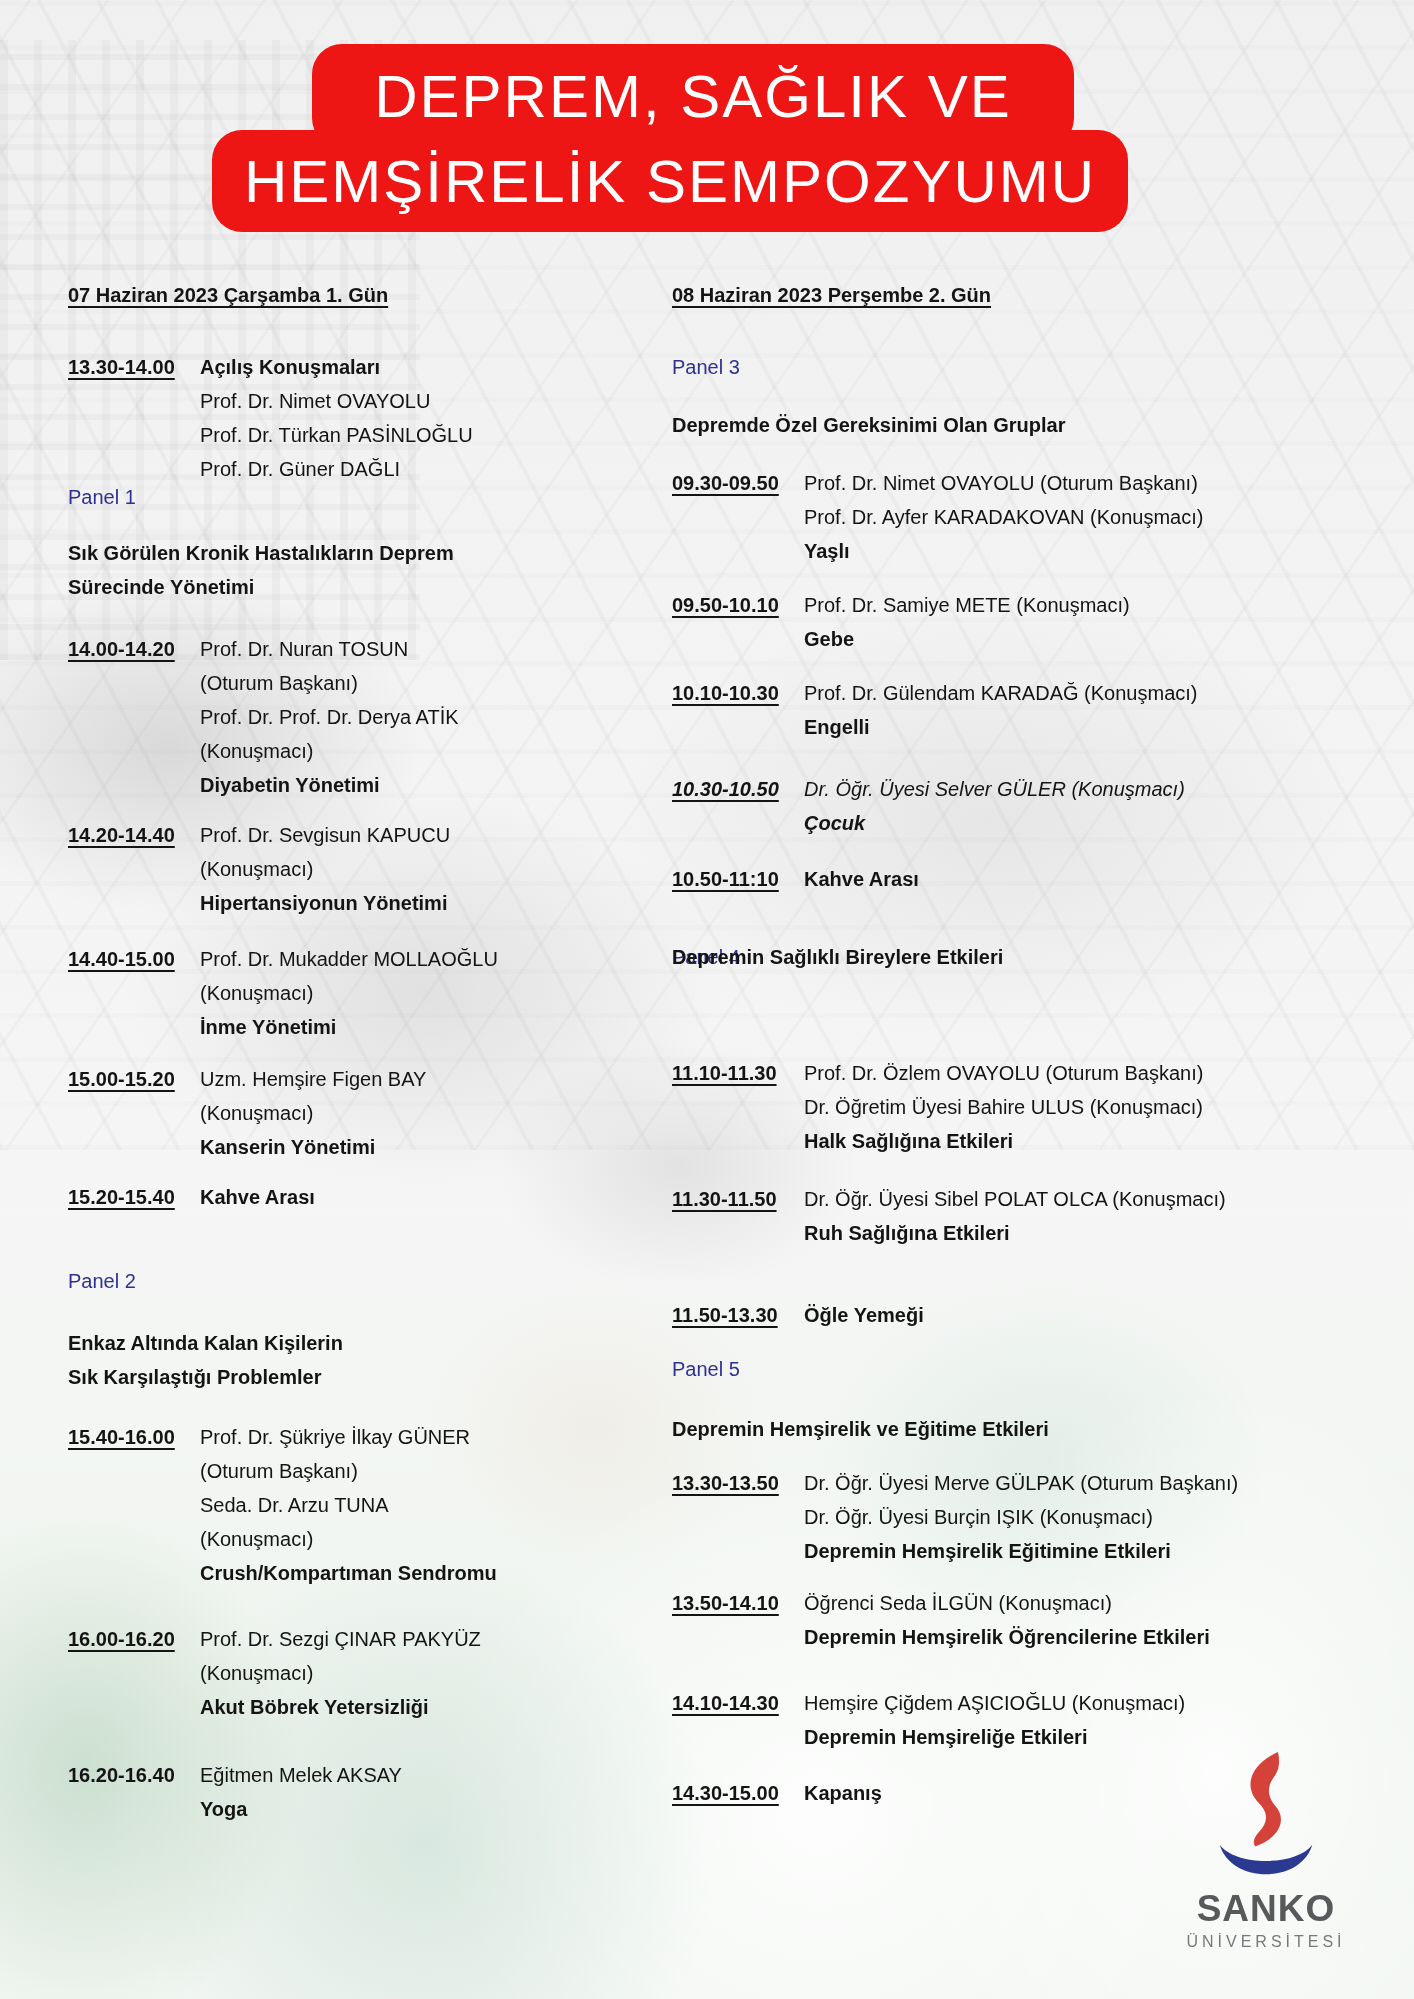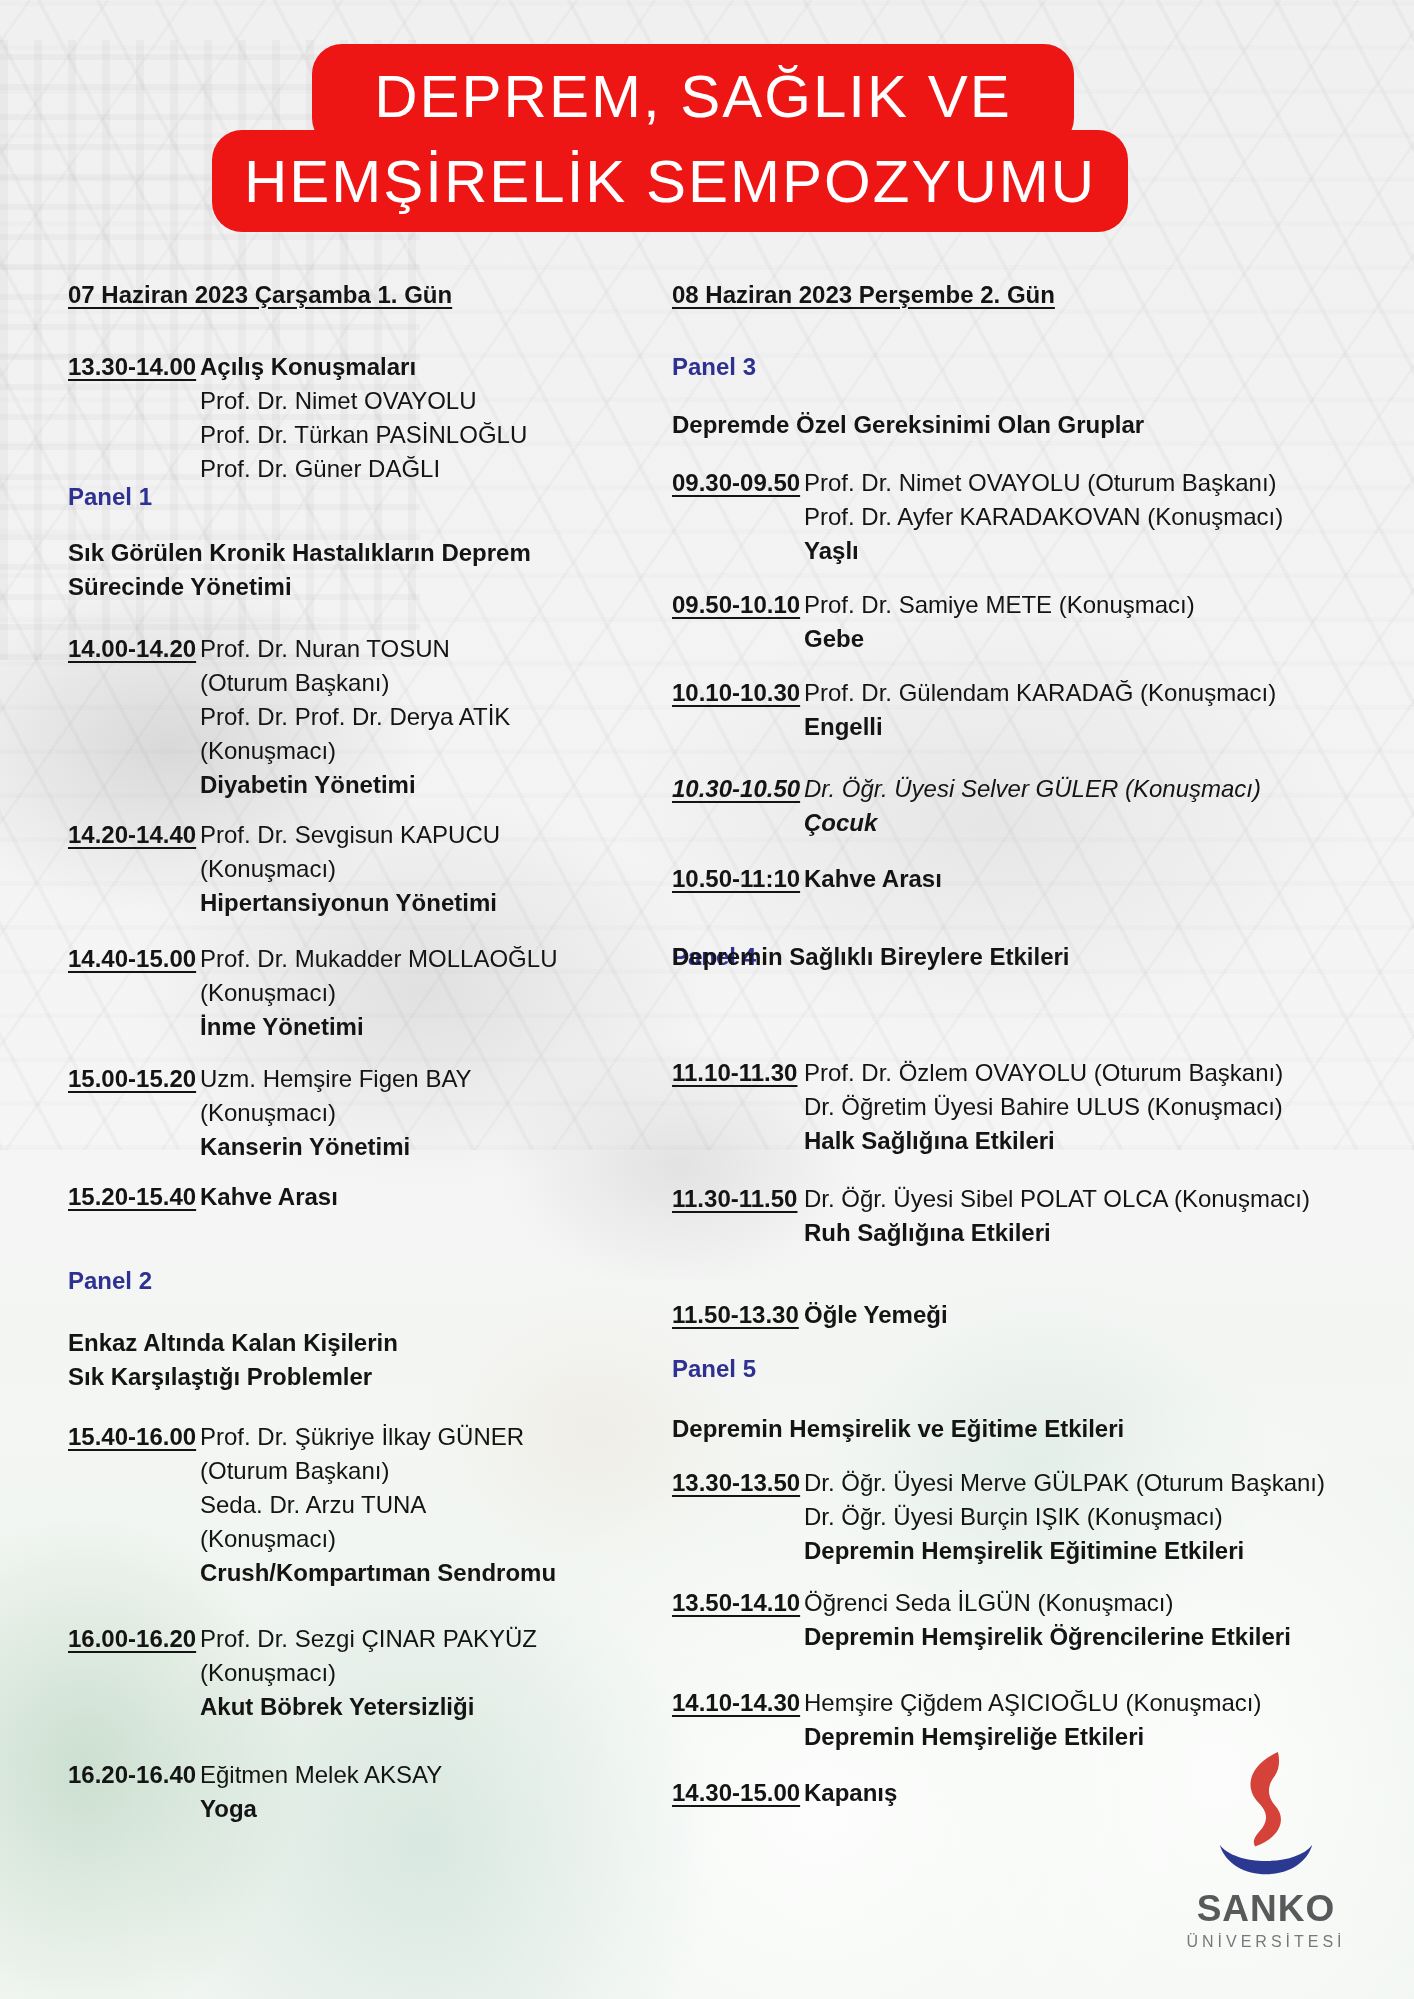--- a/index.html
+++ b/index.html
@@ -33,24 +33,24 @@
       radial-gradient(ellipse 420px 520px at 86% 70%,rgba(255,255,255,.8),transparent 75%),
       radial-gradient(ellipse 320px 260px at 74% 30%,rgba(150,200,180,.18),transparent 70%),
       radial-gradient(ellipse 240px 200px at 42% 25%,rgba(225,200,180,.18),transparent 70%);}
   
   .banner{position:absolute;z-index:3;background:var(--banner-red,#ee1515);color:#fff;
     display:flex;align-items:center;justify-content:center;border-radius:30px;
     font-size:60px;letter-spacing:2px;white-space:nowrap}
   .banner.l1{left:312px;top:44px;width:762px;height:104px}
   .banner.l2{left:212px;top:130px;width:916px;height:102px}
   
-  .blk{position:absolute;z-index:2;font-size:24px;line-height:34px;white-space:nowrap}
+  .blk{position:absolute;z-index:2;font-size:20px;line-height:34px;white-space:nowrap}
   .col-left .blk{left:68px}
   .date{font-weight:bold;text-decoration:underline;text-underline-offset:4px}
-  .panel{font-weight:bold;color:var(--panel-navy,#2e3192)}
+  .panel{font-weight:normal;color:var(--panel-navy,#2e3192)}
   .topic{font-weight:bold}
   .session{padding-left:132px}
   .session .time{position:absolute;left:0;top:0;font-weight:bold}
   .session .time.u{text-decoration:underline;text-underline-offset:4px}
   .b{font-weight:bold}
   
   .logo{position:absolute;z-index:2;left:1186px;top:1750px;width:160px;text-align:center}
   .logo svg{display:block;margin:0 auto;width:100px;height:138px}
   .logo-name{font-size:37px;font-weight:bold;color:var(--logo-gray,#58595b);letter-spacing:1px;margin-top:0px}
   .logo-sub{font-size:16px;color:var(--logo-lightgray,#77787b);letter-spacing:4px;margin-top:3px}

